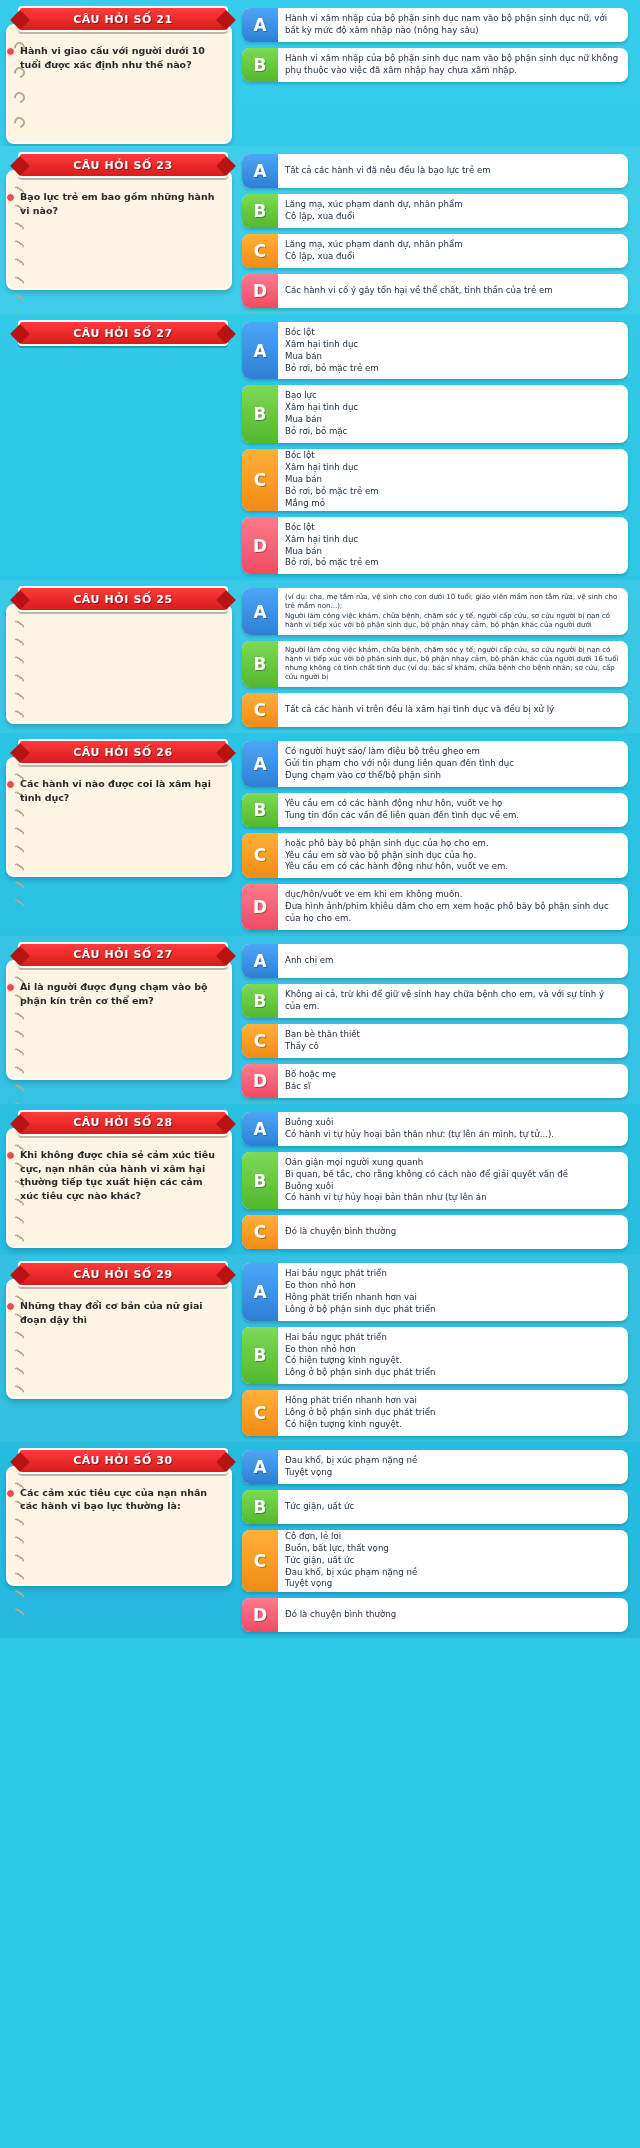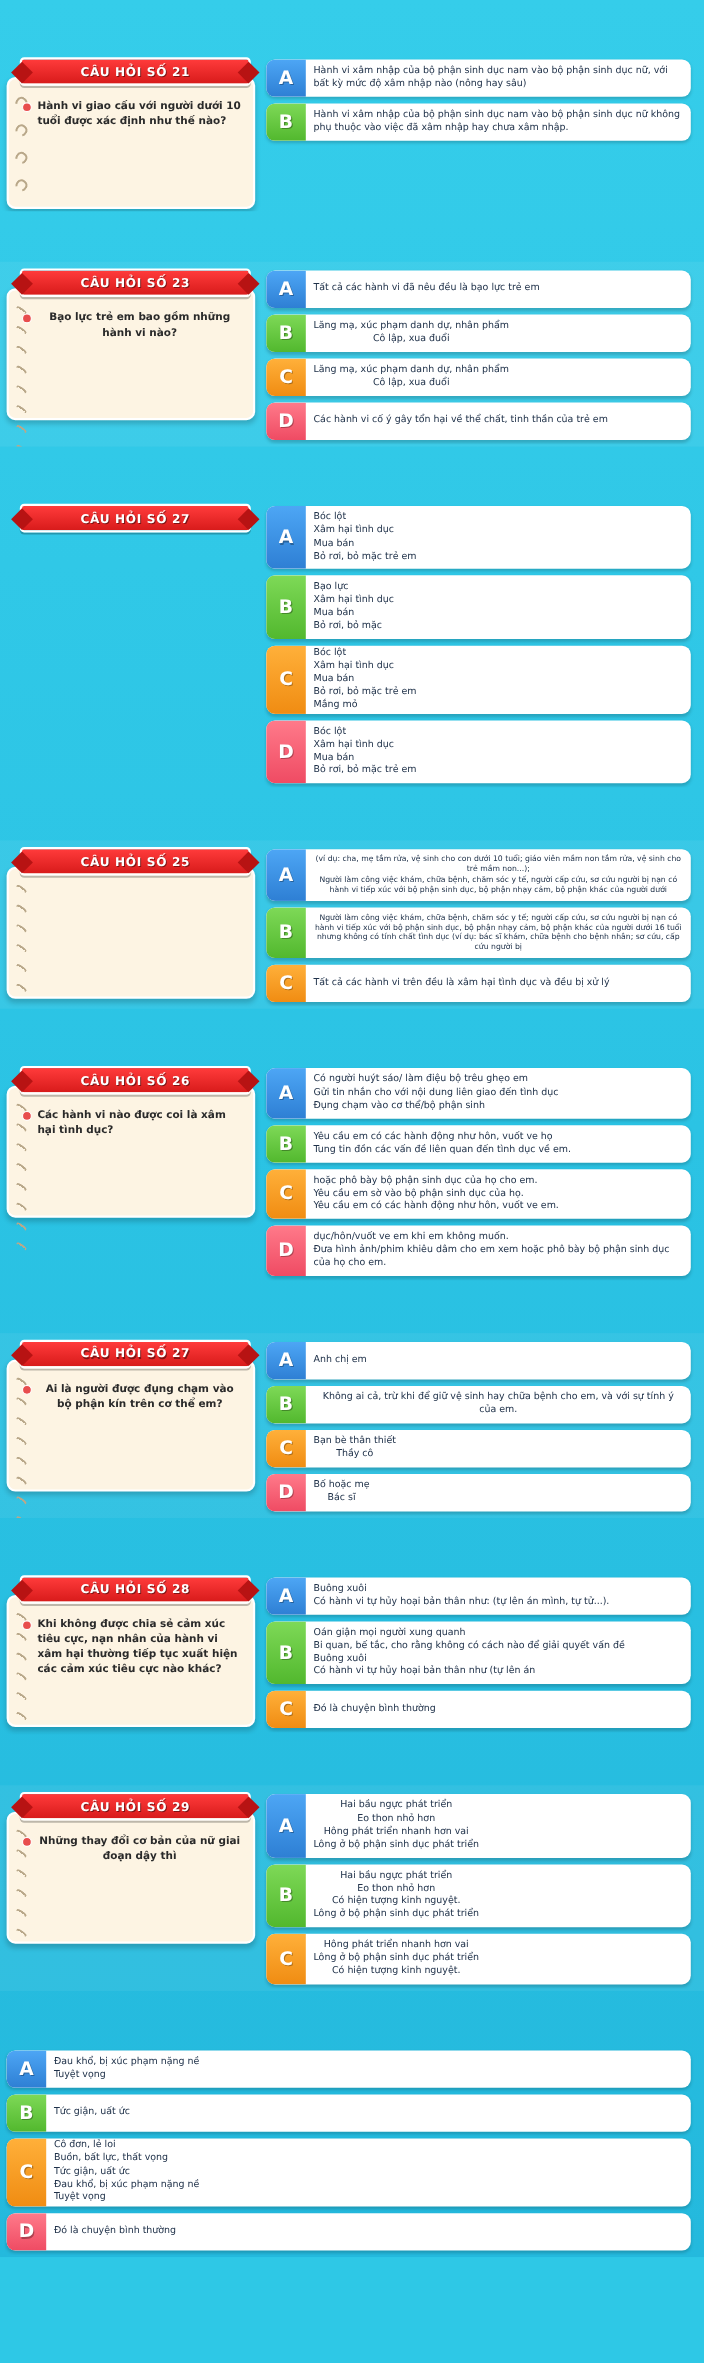--- a/index.html
+++ b/index.html
@@ -14,23 +14,22 @@
     position: relative;
     background: linear-gradient(180deg,#35cdea 0%, #2bc3e4 50%, #24b9dd 100%);
     overflow: hidden;
   }
   .block {
     position: relative;
     display: flex;
     gap: 6px;
     padding: 6px 4px 2px 4px;
     overflow: hidden;
-    margin-top: 46px;
-  }
-  .block.alt { background: rgba(255,255,255,0.06); text-align: center; }
+  }
+  .block.alt { background: rgba(255,255,255,0.06); }
   
   .qpanel {
     width: 230px;
     flex: 0 0 230px;
     position: relative;
   }
   .qbanner {
     position: relative;
     height: 26px;
     margin: 0 6px 0 14px;
@@ -62,21 +61,21 @@
   .qbanner:before { left: -7px; }
   .qbanner:after { right: -7px; }
   .qcard {
     position: relative;
     margin: -8px 2px 0 2px;
     background: #fdf4e3;
     border: 2px solid #ffffff;
     border-radius: 8px;
     box-shadow: 0 3px 5px rgba(0,0,0,0.18);
     min-height: 120px;
-    padding: 18px 10px 10px 26px;
+    padding: 18px 10px 10px 12px;
   }
   .qcard .rings {
     position: absolute;
     left: 6px; top: 16px; bottom: 8px;
     width: 14px;
     display: flex;
     flex-direction: column;
     justify-content: flex-start;
     gap: 14px;
   }
@@ -305,21 +304,21 @@
             <div class="ring"></div>
             <div class="ring"></div>
           </div>
           <div class="qtext">Các hành vi nào được coi là xâm hại tình dục?</div>
         </div>
       </div>
       <div class="apanel">
         <div class="answer">
           <div class="letter A">A</div>
           <div class="atext clip">Có người huýt sáo/ làm điệu bộ trêu ghẹo em
-Gửi tin nhắn cho với nội dung liên giao đến tình dục
+Gửi tin phạm cho với nội dung liên quan đến tình dục
 Đụng chạm vào cơ thể/bộ phận sinh</div>
         </div>
         <div class="answer">
           <div class="letter B">B</div>
           <div class="atext clip">Yêu cầu em có các hành động như hôn, vuốt ve họ
 Tung tin đồn các vấn đề liên quan đến tình dục về em.</div>
         </div>
         <div class="answer">
           <div class="letter C">C</div>
           <div class="atext clip">hoặc phô bày bộ phận sinh dục của họ cho em.
@@ -443,20 +442,38 @@
         </div>
         <div class="answer">
           <div class="letter C">C</div>
           <div class="atext clip">Hông phát triển nhanh hơn vai
 Lông ở bộ phận sinh dục phát triển
 Có hiện tượng kinh nguyệt.</div>
         </div>
       </div>
     </div>
     <div class="block">
+      <div class="qpanel">
+        <div class="qbanner">
+          <span>CÂU HỎI SỐ 30</span>
+        </div>
+        <div class="qcard">
+          <div class="rings">
+            <div class="ring"></div>
+            <div class="ring"></div>
+            <div class="ring"></div>
+            <div class="ring"></div>
+            <div class="ring"></div>
+            <div class="ring"></div>
+            <div class="ring"></div>
+            <div class="ring"></div>
+          </div>
+          <div class="qtext">Các cảm xúc tiêu cực của nạn nhân các hành vi bạo lực thường là:</div>
+        </div>
+      </div>
       <div class="apanel">
         <div class="answer">
           <div class="letter A">A</div>
           <div class="atext clip">Đau khổ, bị xúc phạm nặng nề
 Tuyệt vọng</div>
         </div>
         <div class="answer">
           <div class="letter B">B</div>
           <div class="atext clip">Tức giận, uất ức</div>
         </div>

